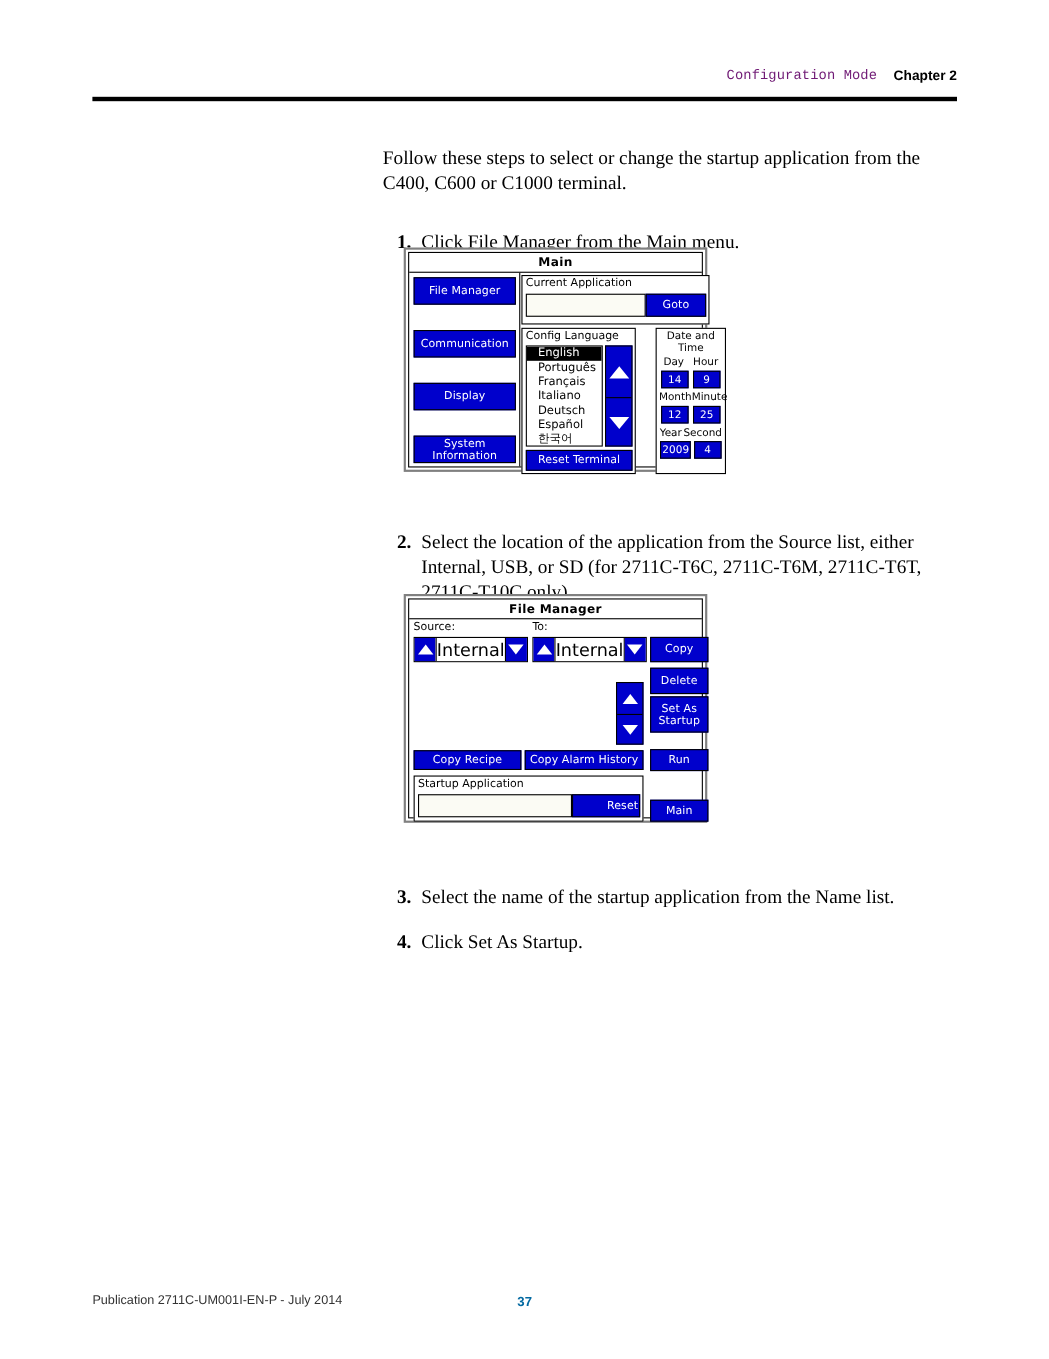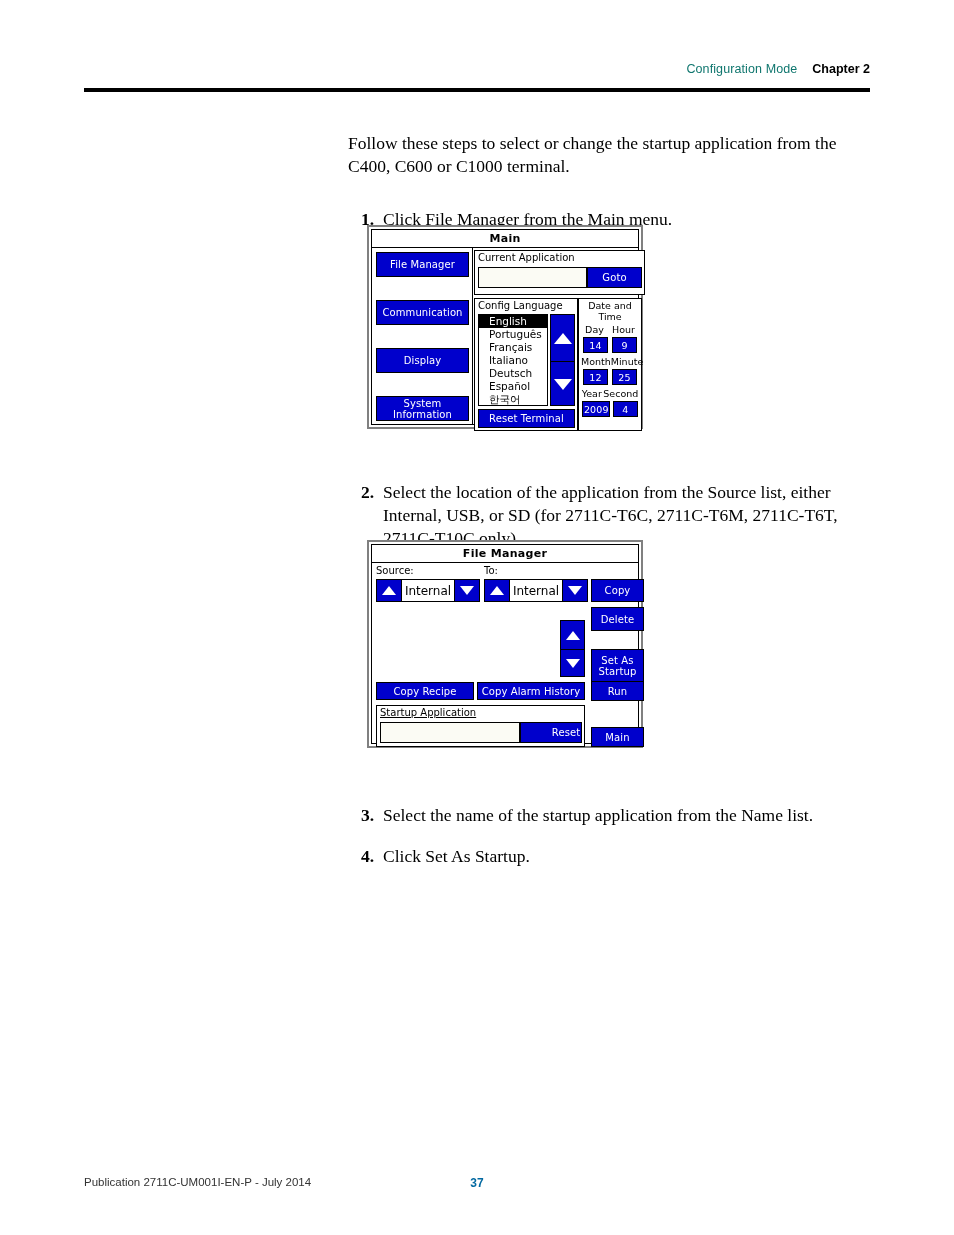--- a/index.html
+++ b/index.html
@@ -21,24 +21,24 @@
     position: absolute;
     left: 84px;
     top: 62px;
     width: 786px;
     height: 30px;
     display: flex;
     justify-content: flex-end;
     align-items: flex-start;
   }
   .hdr-chapter-title {
-    font-family: Liberation Sans, sans-serif;
+    font-family: Liberation Mono, monospace;
     font-size: 12.5px;
     letter-spacing: 0.1px;
-    color: #0f766e;
+    color: #701a75;
     margin-right: 15px;
   }
   .hdr-chapter-num {
     font-family: "Liberation Sans", sans-serif;
     font-size: 12.5px;
     font-weight: bold;
     color: #000000;
   }
   .header-rule {
     position: absolute;
@@ -223,21 +223,21 @@
   #hmi-main .lang .reset {
     position: absolute;
     left: 3px;
     top: 110px;
     width: 97px;
     height: 19px;
   }
 
   #hmi-main .dt {
     position: absolute;
-    left: 206px;
+    left: 224px;
     top: 68px;
     width: 64px;
     height: 133px;
   }
   #hmi-main .dt .dtlab {
     font-size: 9.5px;
     text-align: center;
     line-height: 11px;
   }
   #hmi-main .dt .dtrow {
@@ -299,21 +299,21 @@
     justify-content: center;
   }
   #hmi-fm .selrow .val {
     flex: 1 1 auto;
     background: #ffffff;
     border-left: 1px solid #000000;
     border-right: 1px solid #000000;
     display: flex;
     align-items: center;
     justify-content: center;
-    font-size: 12px;
+    font-size: 16px;
   }
   #hmi-fm .listbox {
     position: absolute;
     left: 4px;
     top: 75px;
     width: 182px;
     height: 57px;
     border: 1px solid #000000;
     background: #ffffff;
     box-sizing: border-box;
@@ -351,21 +351,20 @@
     left: 219px;
     width: 53px;
   }
   #hmi-fm .bottombar-btn { position: absolute; height: 18px; }
   #hmi-fm .startgrp {
     position: absolute;
     left: 4px;
     top: 160px;
     width: 209px;
     height: 42px;
-    text-decoration: underline;
   }
   #hmi-fm .startgrp .row {
     position: absolute;
     left: 3px;
     top: 16px;
     width: 202px;
     height: 21px;
     display: flex;
   }
   #hmi-fm .startgrp .row .field { flex: 1 1 auto; }
@@ -542,21 +541,21 @@
       <div style="height:28px;display:flex;align-items:center;justify-content:center;">
         <span class="tri-up-sm"></span>
       </div>
       <div style="height:27px;display:flex;align-items:center;justify-content:center;border-top:1px solid #000;">
         <span class="tri-dn-sm"></span>
       </div>
     </div>
 
     <div class="btn rightcol-btn" style="top:34px;height:23px;">Copy</div>
     <div class="btn rightcol-btn" style="top:62px;height:24px;">Delete</div>
-    <div class="btn rightcol-btn" style="top:104px;height:33px;">Set As Startup</div>
+    <div class="btn rightcol-btn" style="top:88px;height:33px;">Set As Startup</div>
     <div class="btn rightcol-btn" style="top:136px;height:20px;">Run</div>
     <div class="btn rightcol-btn" style="top:182px;height:20px;">Main</div>
 
     <div class="btn bottombar-btn" style="left:4px; top:137px; width:98px;">Copy Recipe</div>
     <div class="btn bottombar-btn" style="left:105px; top:137px; width:108px;">Copy Alarm History</div>
 
     <div class="grp startgrp">
       <div class="grp-label">Startup Application</div>
       <div class="row">
         <div class="field"></div>

